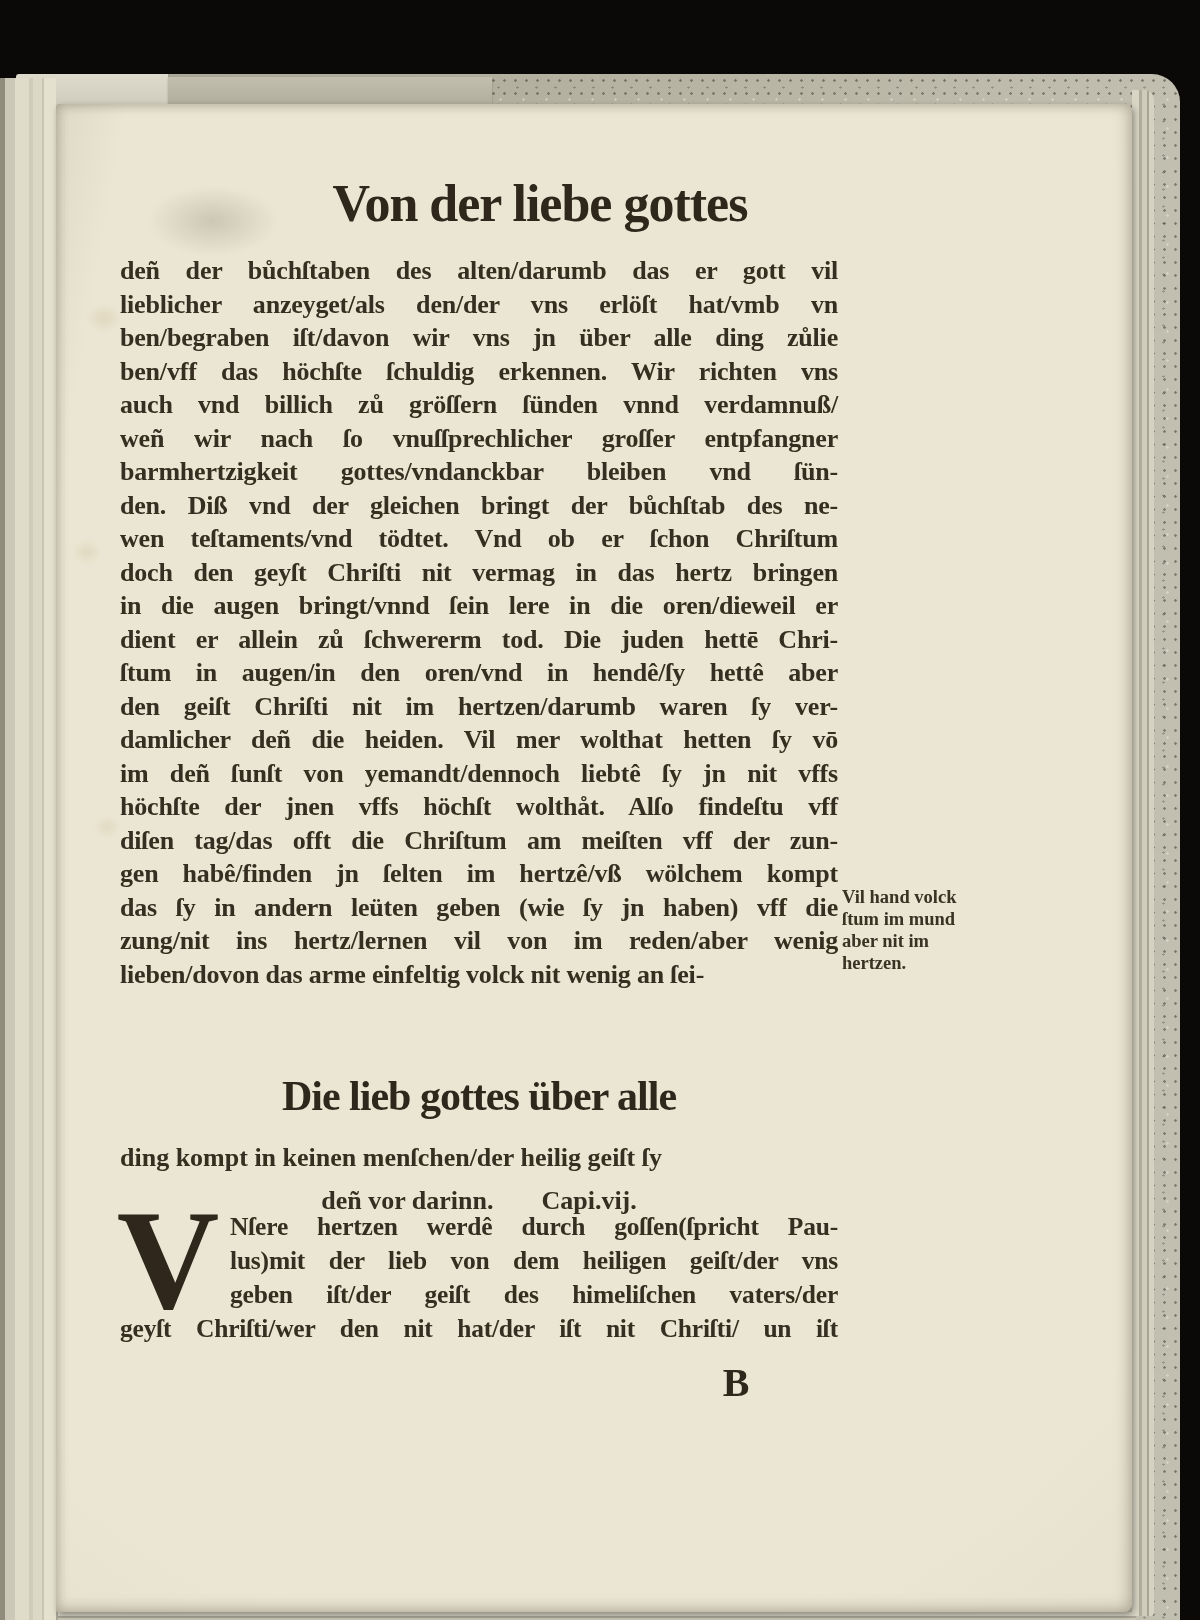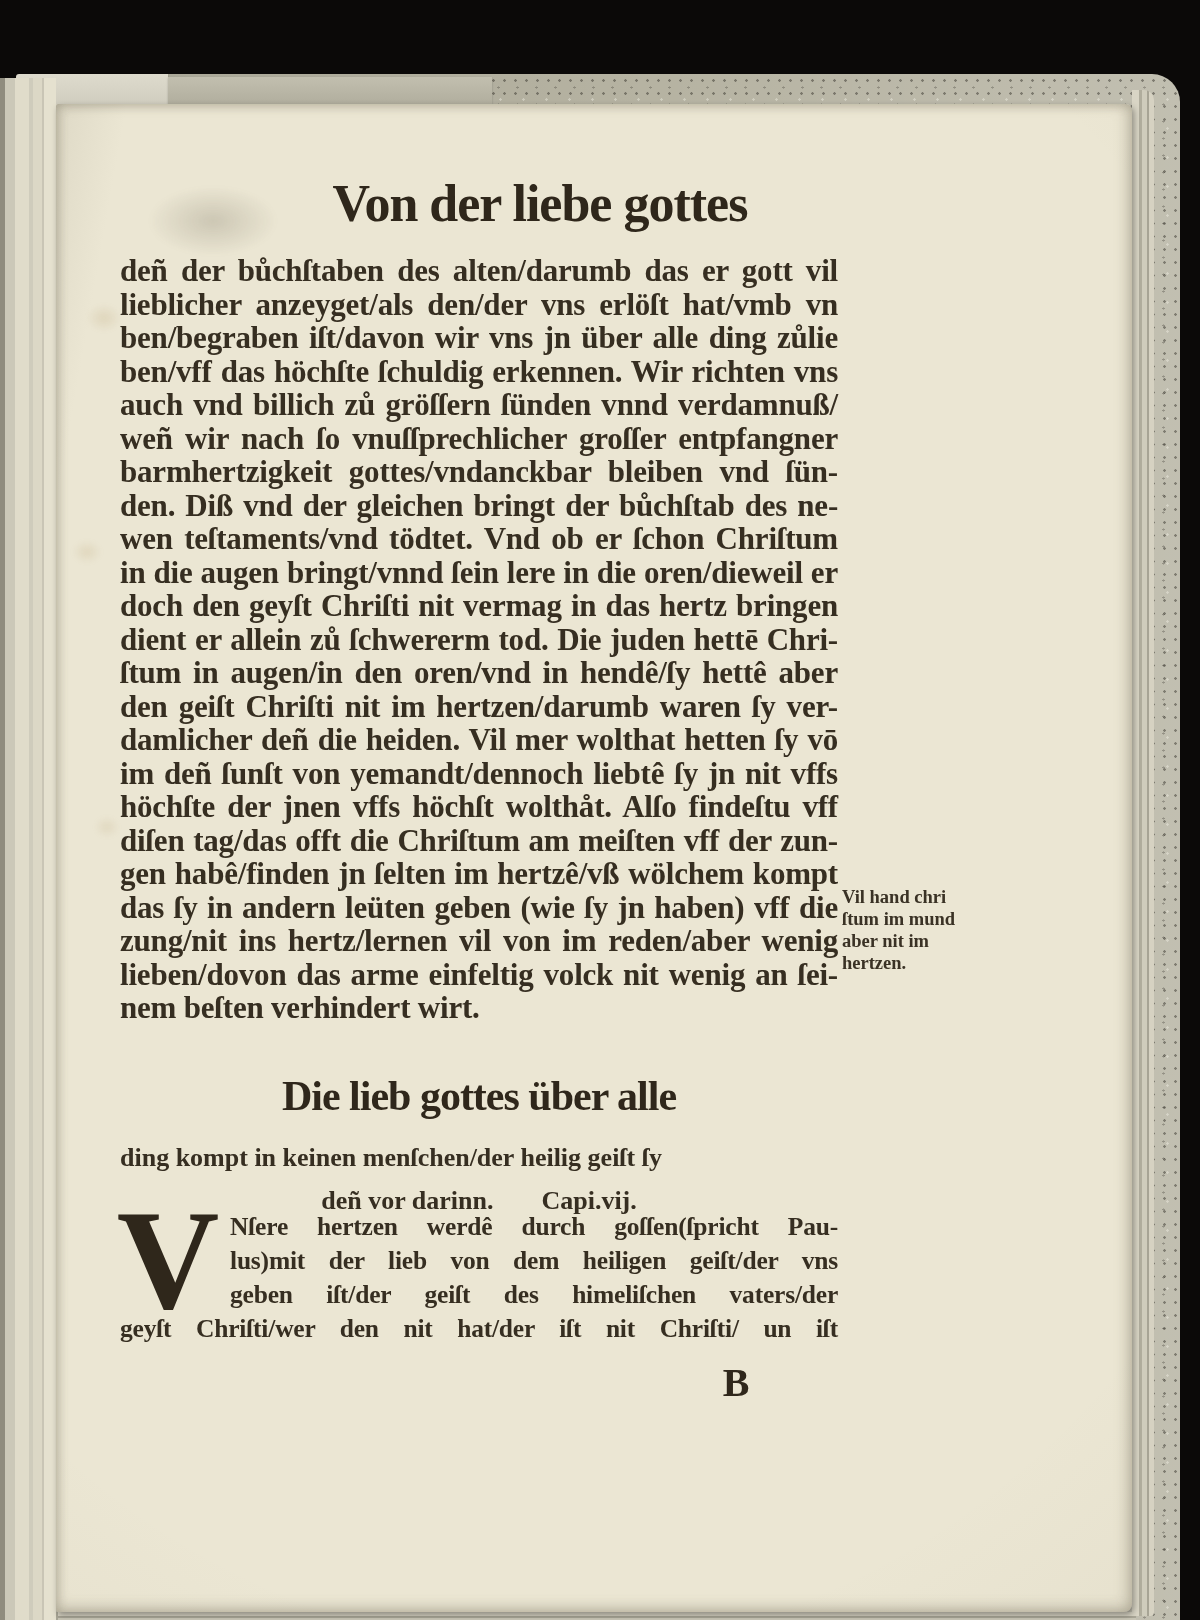--- a/index.html
+++ b/index.html
@@ -60,21 +60,21 @@
   .f1{left:30px;top:200px;width:36px;height:28px;background:radial-gradient(rgba(165,132,70,.16),rgba(165,132,70,0) 70%);}
   .f2{left:16px;top:436px;width:30px;height:24px;background:radial-gradient(rgba(165,132,70,.15),rgba(165,132,70,0) 70%);}
   .f3{left:38px;top:712px;width:26px;height:22px;background:radial-gradient(rgba(160,128,66,.13),rgba(160,128,66,0) 70%);}
 
   
   .title{position:absolute;left:184px;top:70px;width:600px;margin:0;
          font-size:52px;line-height:60px;font-weight:700;letter-spacing:-1px;
          text-align:center;white-space:nowrap;color:#2f271b;}
 
   .body{position:absolute;left:64px;top:150px;width:718px;}
-  .bline{height:33.5px;line-height:33.5px;font-size:31px;font-weight:700;
+  .bline{height:33.5px;line-height:33.5px;font-size:26px;font-weight:700;
          letter-spacing:-0.2px;white-space:nowrap;
          text-align:justify;text-align-last:justify;}
   .body .bline:last-child{text-align-last:left;}
 
   .note{position:absolute;left:786px;top:782px;width:160px;margin:0;}
   .nline{height:22px;line-height:22px;font-size:18.5px;font-weight:700;
          white-space:nowrap;color:#3a3225;}
 
   .heading2{position:absolute;left:64px;top:963px;width:718px;margin:0;
             font-size:42px;line-height:58px;font-weight:700;letter-spacing:-1px;
@@ -124,38 +124,37 @@
     <div class="body">
         <div class="bline">deñ der bůchſtaben des alten/darumb das er gott vil</div>
         <div class="bline">lieblicher anzeyget/als den/der vns erlöſt hat/vmb vn</div>
         <div class="bline">ben/begraben iſt/davon wir vns jn über alle ding zůlie</div>
         <div class="bline">ben/vff das höchſte ſchuldig erkennen. Wir richten vns</div>
         <div class="bline">auch vnd billich zů gröſſern ſünden vnnd verdamnuß/</div>
         <div class="bline">weñ wir nach ſo vnuſſprechlicher groſſer entpfangner</div>
         <div class="bline">barmhertzigkeit gottes/vndanckbar bleiben vnd ſün-</div>
         <div class="bline">den. Diß vnd der gleichen bringt der bůchſtab des ne-</div>
         <div class="bline">wen teſtaments/vnd tödtet. Vnd ob er ſchon Chriſtum</div>
+        <div class="bline">doch den geyſt Chriſti nit vermag in das hertz bringen</div>
         <div class="bline">in die augen bringt/vnnd ſein lere in die oren/dieweil er</div>
-        <div class="bline">doch den geyſt Chriſti nit vermag in das hertz bringen</div>
         <div class="bline">dient er allein zů ſchwererm tod. Die juden hettē Chri-</div>
         <div class="bline">ſtum in augen/in den oren/vnd in hendê/ſy hettê aber</div>
         <div class="bline">den geiſt Chriſti nit im hertzen/darumb waren ſy ver-</div>
         <div class="bline">damlicher deñ die heiden. Vil mer wolthat hetten ſy vō</div>
         <div class="bline">im deñ ſunſt von yemandt/dennoch liebtê ſy jn nit vffs</div>
         <div class="bline">höchſte der jnen vffs höchſt wolthåt. Alſo findeſtu vff</div>
         <div class="bline">diſen tag/das offt die Chriſtum am meiſten vff der zun-</div>
         <div class="bline">gen habê/finden jn ſelten im hertzê/vß wölchem kompt</div>
         <div class="bline">das ſy in andern leüten geben (wie ſy jn haben) vff die</div>
         <div class="bline">zung/nit ins hertz/lernen vil von im reden/aber wenig</div>
         <div class="bline">lieben/dovon das arme einfeltig volck nit wenig an ſei-</div>
-        <div class="bline">nem beſten verhindert wirt.</div>
       </div>
 
     <aside class="note">
-        <div class="nline">Vil hand chri</div>
+        <div class="nline">Vil hand volck</div>
         <div class="nline">ſtum im mund</div>
         <div class="nline">aber nit im</div>
         <div class="nline">hertzen.</div>
       </aside>
 
     <h2 class="heading2">Die lieb gottes über alle</h2>
 
     <div class="sub1">ding kompt in keinen menſchen/der heilig geiſt ſy</div>
 
     <div class="sub2">

